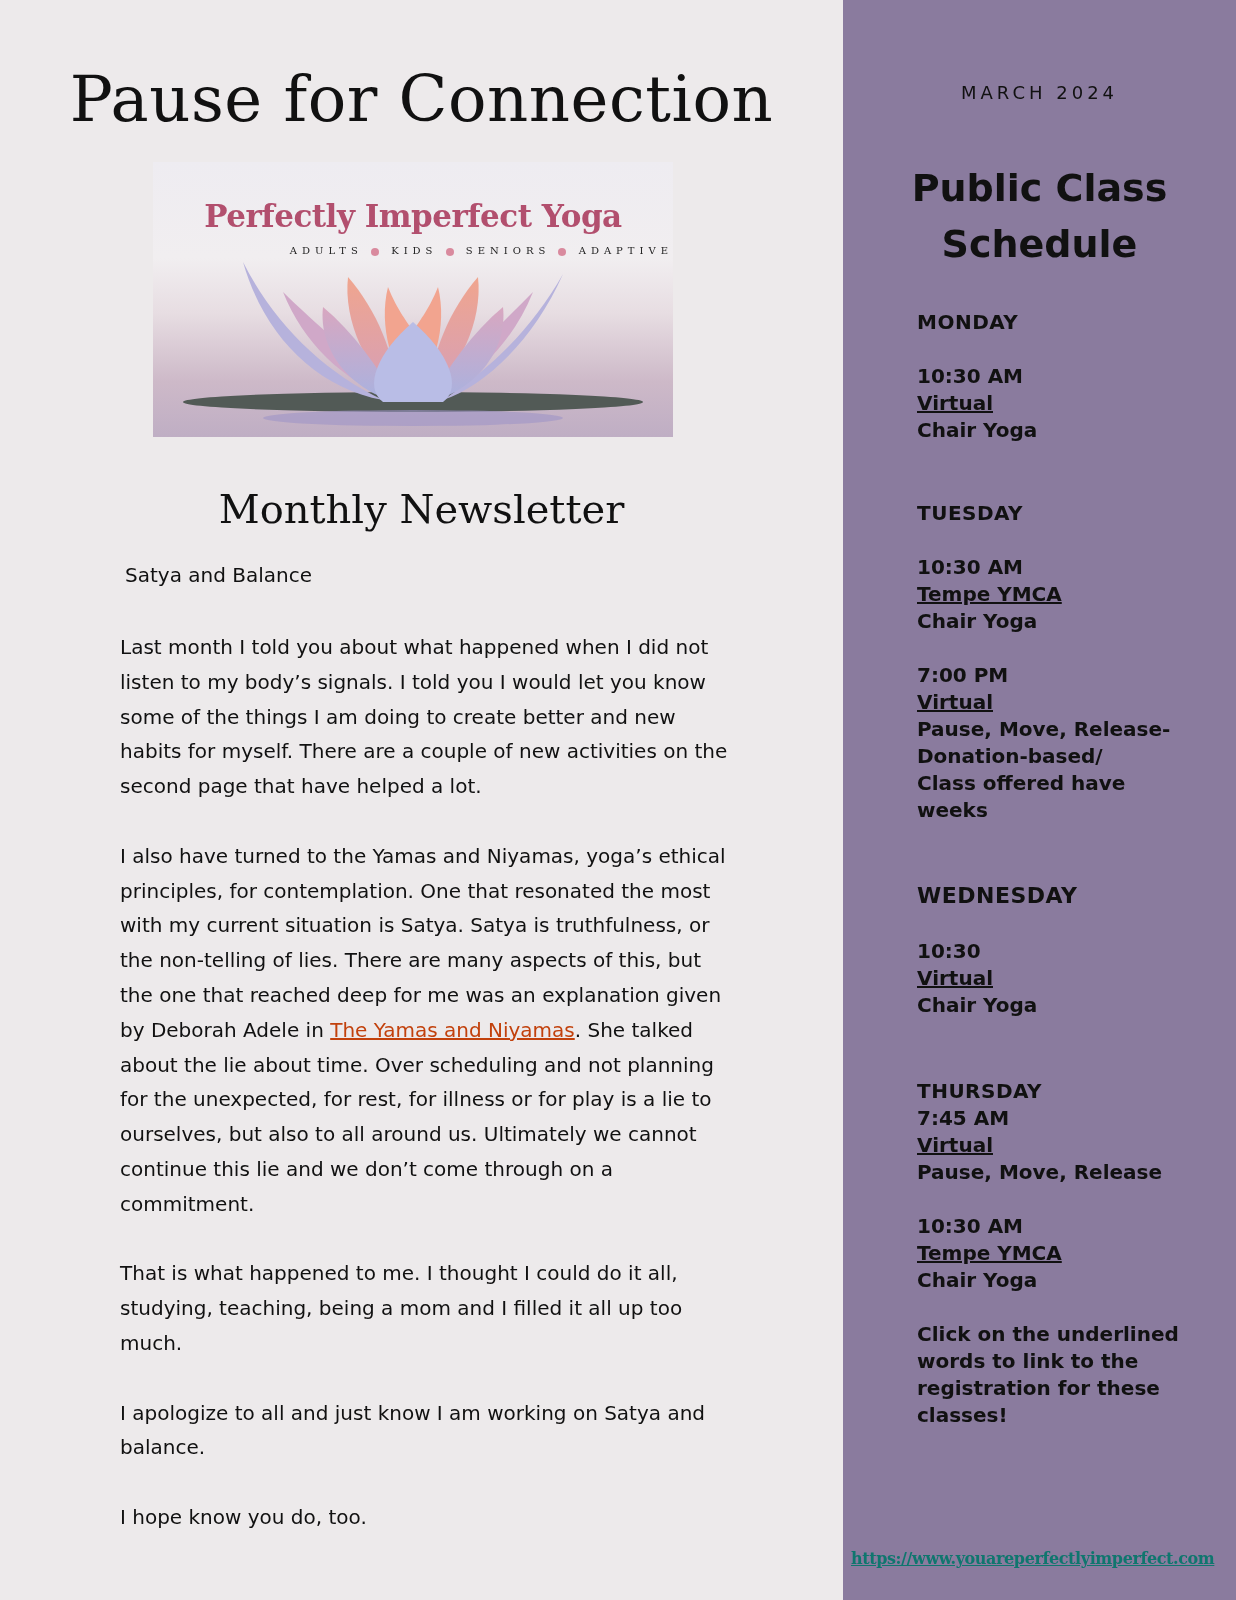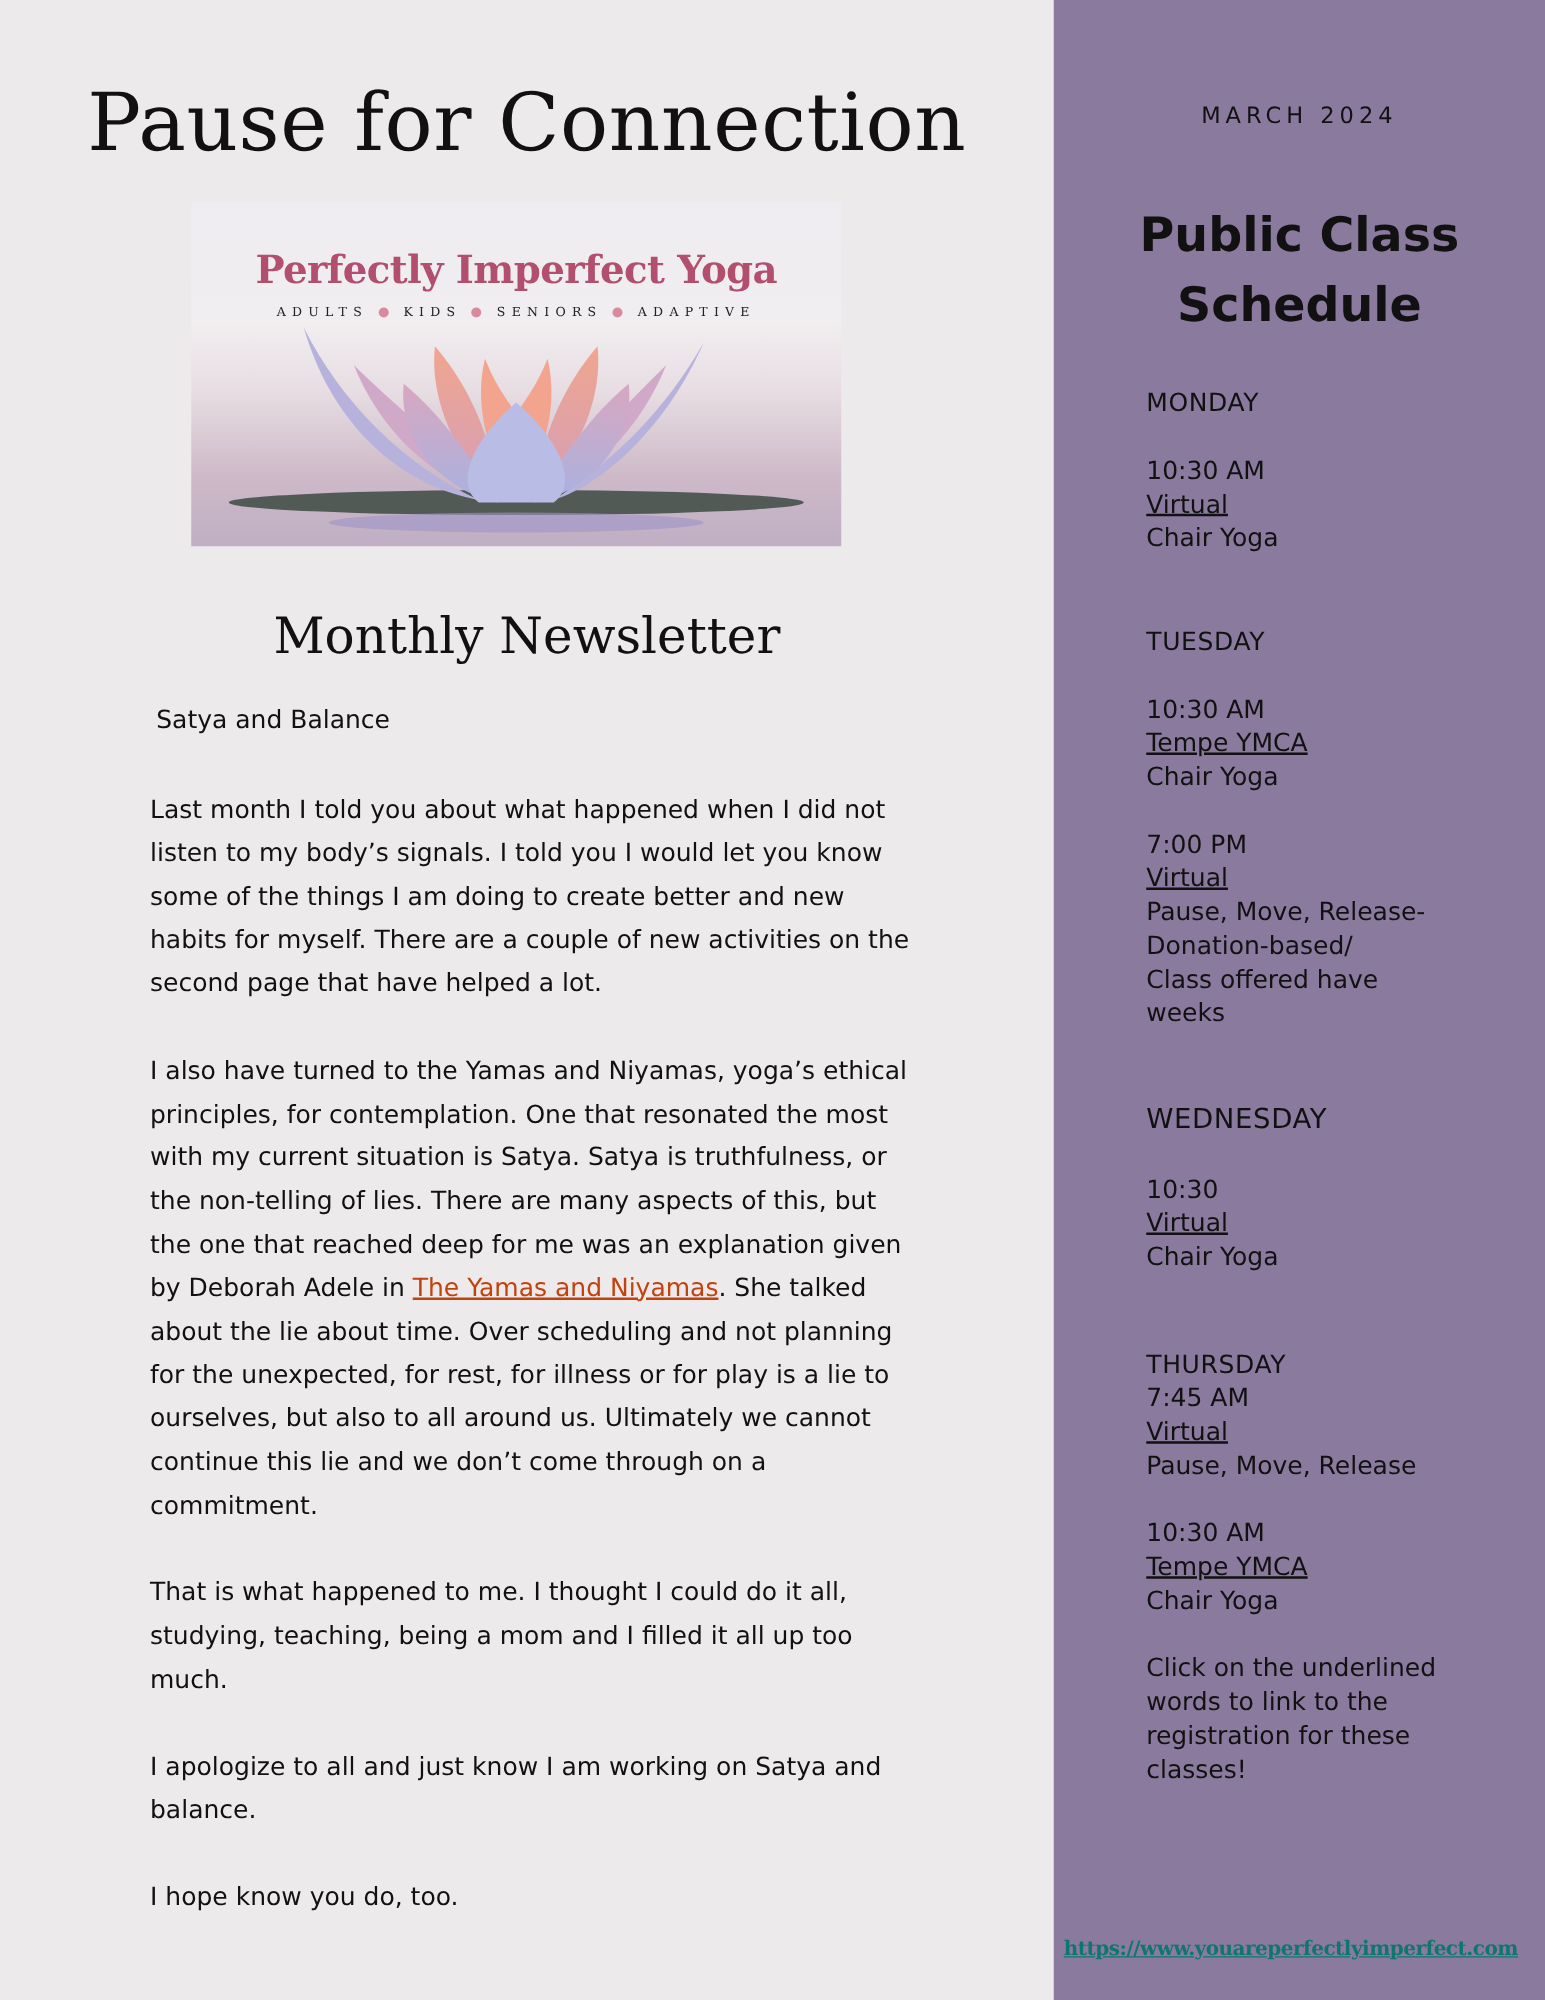--- a/index.html
+++ b/index.html
@@ -19,21 +19,21 @@
   }
   .banner {
     position:absolute; left:153px; top:162px; width:520px; height:275px; overflow:hidden;
     background:linear-gradient(to bottom, #eeecf1 0%, #f1eef0 35%, #e7dde2 55%, #cdb9c8 80%, #bfaec4 100%);
   }
   .banner-brand {
     position:absolute; left:0; right:0; top:36px; text-align:center;
     font-family:"DejaVu Serif", serif; font-weight:bold; font-size:31px; color:#b24f6e; letter-spacing:-0.5px;
   }
   .banner-tags {
-    position:absolute; left:0; right:0; top:83px; text-align:center;
+    position:absolute; left:0; right:0; top:83px; text-align:right;
     font-family:"DejaVu Serif", serif; font-size:10px; letter-spacing:5px; color:#222;
   }
   .banner-tags .dot { display:inline-block; width:8px; height:8px; border-radius:50%; background:#d98a9e; margin:0 4px 0 0; vertical-align:middle; }
   .banner svg { position:absolute; left:0; top:0; }
 
   .subtitle {
     position:absolute; left:0; width:843px; top:486px; text-align:center;
     font-family:"DejaVu Serif", serif; font-size:40px; color:#111;
   }
   .kicker { position:absolute; left:125px; top:563px; font-size:20px; color:#111; }
@@ -45,21 +45,21 @@
   .body a { color:#c2410c; text-decoration:underline; }
 
   .sb-month {
     position:absolute; left:843px; width:393px; top:82px; text-align:center;
     font-size:18px; letter-spacing:4px; color:#111;
   }
   .sb-title {
     position:absolute; left:843px; width:393px; top:160px; text-align:center;
     font-size:38px; font-weight:bold; line-height:56px; color:#111;
   }
-  .sched { position:absolute; left:917px; font-size:20px; font-weight:normal; line-height:27px; color:#111; }
+  .sched { position:absolute; left:917px; font-size:20px; font-weight:bold; line-height:27px; color:#111; }
   .sched a { color:#111; text-decoration:underline; }
   .day { letter-spacing:0.5px; }
   .footer-link {
     position:absolute; left:851px; top:1549px; font-family:"DejaVu Serif", serif; font-weight:bold;
     font-size:16px; color:#0f766e; text-decoration:underline; letter-spacing:-0.4px;
   }
 </style>
 </head>
 <body>
 

